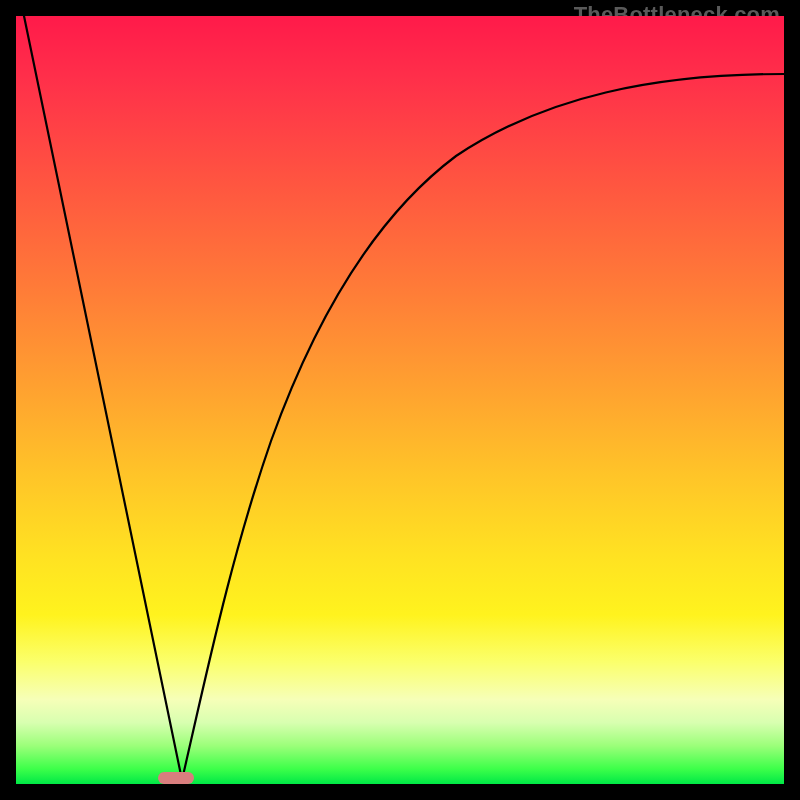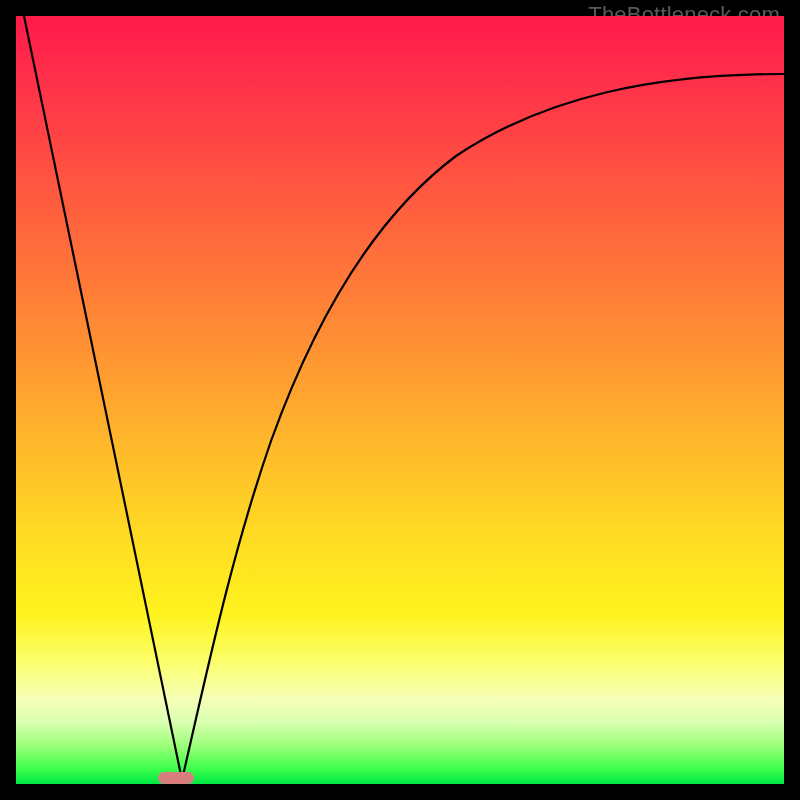--- a/index.html
+++ b/index.html
@@ -55,21 +55,21 @@
     position: absolute;
     background: #d97e7e;
     border-radius: 10px;
   }
   .watermark {
     position: absolute;
     top: 2px;
     right: 20px;
     color: #5a5a5a;
     font-size: 22px;
-    font-weight: 400;
+    font-weight: 700;
     letter-spacing: 0.2px;
     user-select: none;
   }
 </style>
 </head>
 <body>
 
 <div class="watermark">TheBottleneck.com</div>
 
 <div class="frame">

